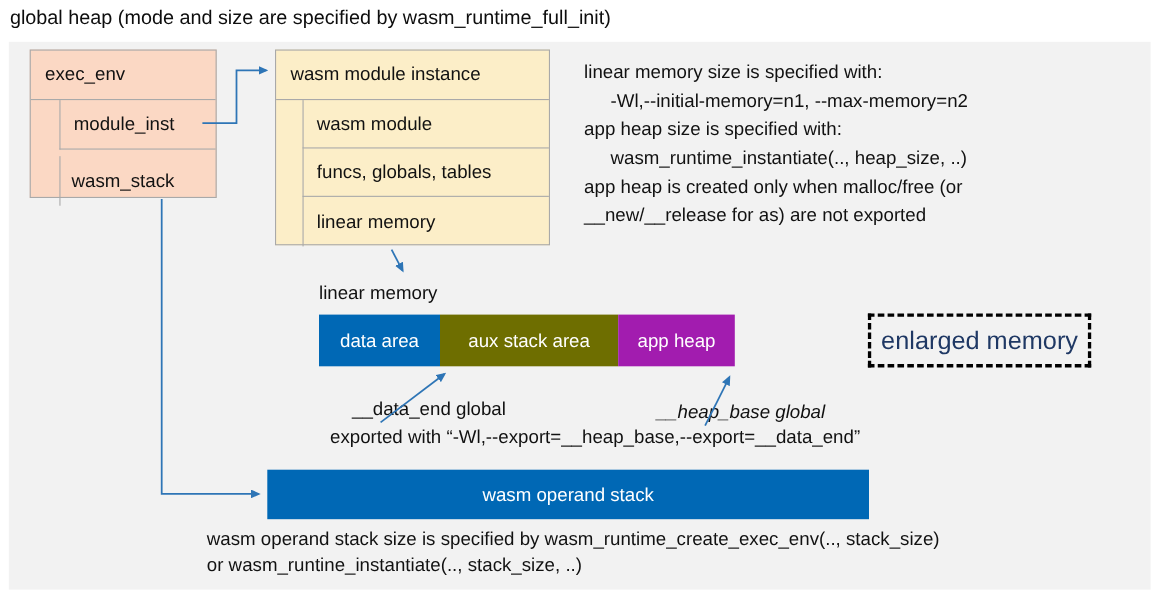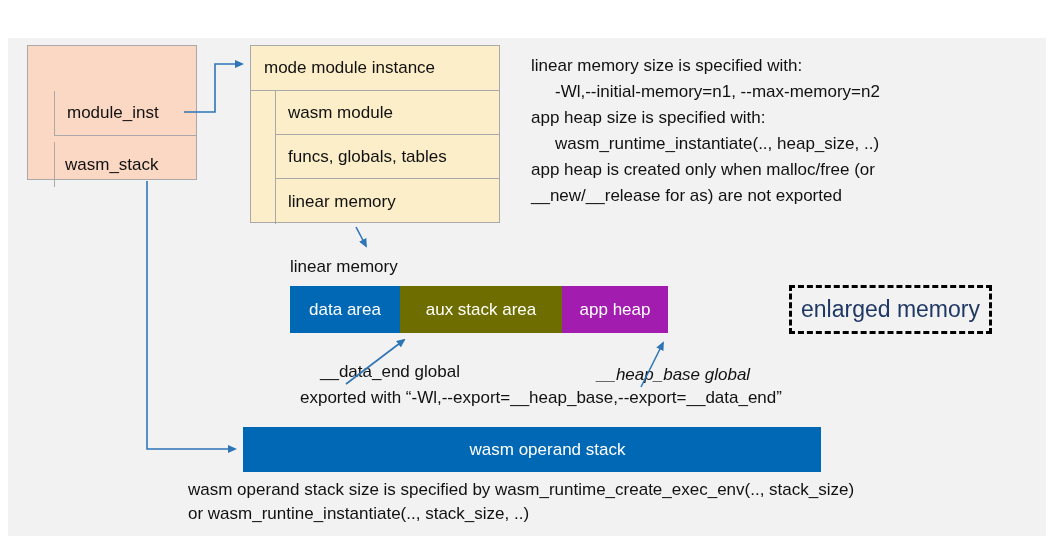--- a/index.html
+++ b/index.html
@@ -48,30 +48,32 @@
   .notes{position:absolute;left:531px;top:53px;font-size:17px;line-height:26px;}
   .notes .indent{padding-left:24px;}
 
   svg.arrows{position:absolute;left:0;top:0;width:1054px;height:547px;pointer-events:none;}
 </style>
 </head>
 <body>
 
 <div class="canvas">
 
+  <div class="title">global heap (mode and size are specified by wasm_runtime_full_init)</div>
 
   <div class="panel"></div>
 
   <div class="sbox exec">
+    <div class="hdr">exec_env</div>
     <div class="srow sep" style="top:45px;">module_inst</div>
     <div class="srow" style="top:96px;padding-left:10px;">wasm_stack</div>
   </div>
 
   <div class="sbox minst">
-    <div class="hdr">mode module instance</div>
+    <div class="hdr">wasm module instance</div>
     <div class="srow sep" style="top:45px;height:44px;">wasm module</div>
     <div class="srow sep" style="top:89px;height:44px;">funcs, globals, tables</div>
     <div class="srow" style="top:133px;height:45px;">linear memory</div>
   </div>
 
   <div class="notes">
     <div>linear memory size is specified with:</div>
     <div class="indent">-Wl,--initial-memory=n1, --max-memory=n2</div>
     <div>app heap size is specified with:</div>
     <div class="indent">wasm_runtime_instantiate(.., heap_size, ..)</div>
@@ -84,21 +86,21 @@
   <div class="seg seg-data" style="background-color: rgb(0, 104, 181);">data area</div>
   <div class="seg seg-aux" style="background-color: rgb(110, 110, 0);">aux stack area</div>
   <div class="seg seg-app" style="background-color: #a21caf;">app heap</div>
 
   <div class="enlarged" style="color: rgb(31, 56, 100);">enlarged memory</div>
 
   <div class="ann ann-dataend">__data_end global</div>
   <div class="ann ann-heapbase">__heap_base global</div>
   <div class="ann ann-export">exported with “-Wl,--export=__heap_base,--export=__data_end”</div>
 
-  <div class="opstack" style="background-color: rgb(0, 104, 181); padding-left: 31px;">wasm operand stack</div>
+  <div class="opstack" style="background-color: rgb(0, 104, 181);">wasm operand stack</div>
   <div class="note1">wasm operand stack size is specified by wasm_runtime_create_exec_env(.., stack_size)</div>
   <div class="note2">or wasm_runtine_instantiate(.., stack_size, ..)</div>
 
   <svg class="arrows" viewBox="0 0 1054 547">
     <defs>
       <marker id="ah" markerWidth="9" markerHeight="8" refX="7" refY="4" orient="auto" markerUnits="userSpaceOnUse">
         <path d="M0,0 L9,4 L0,8 z" fill="#2e75b6"></path>
       </marker>
     </defs>
     <path d="M184,112 L215,112 L215,64 L242,64" fill="none" stroke="#2e75b6" stroke-width="1.6" marker-end="url(#ah)"></path>

